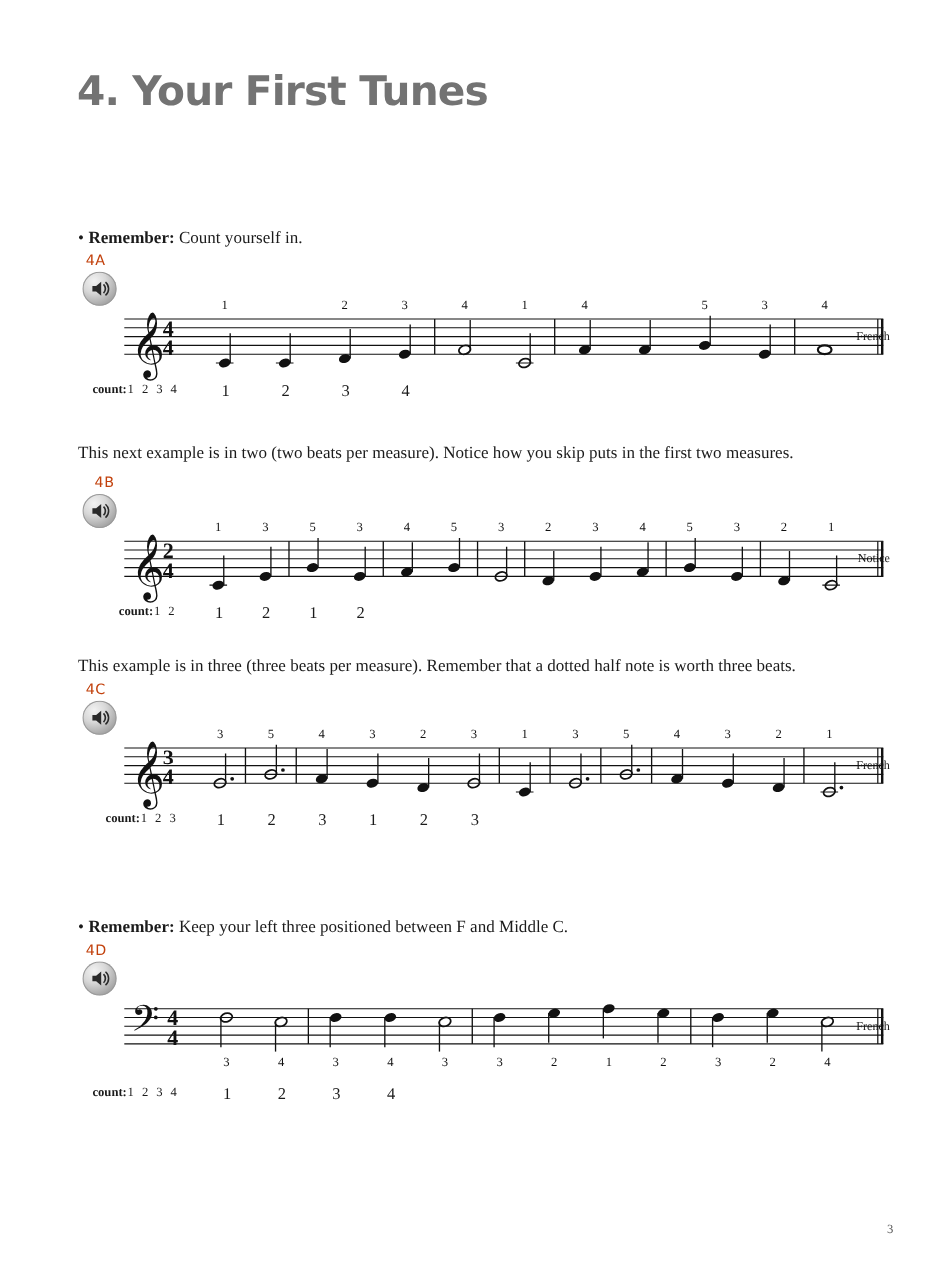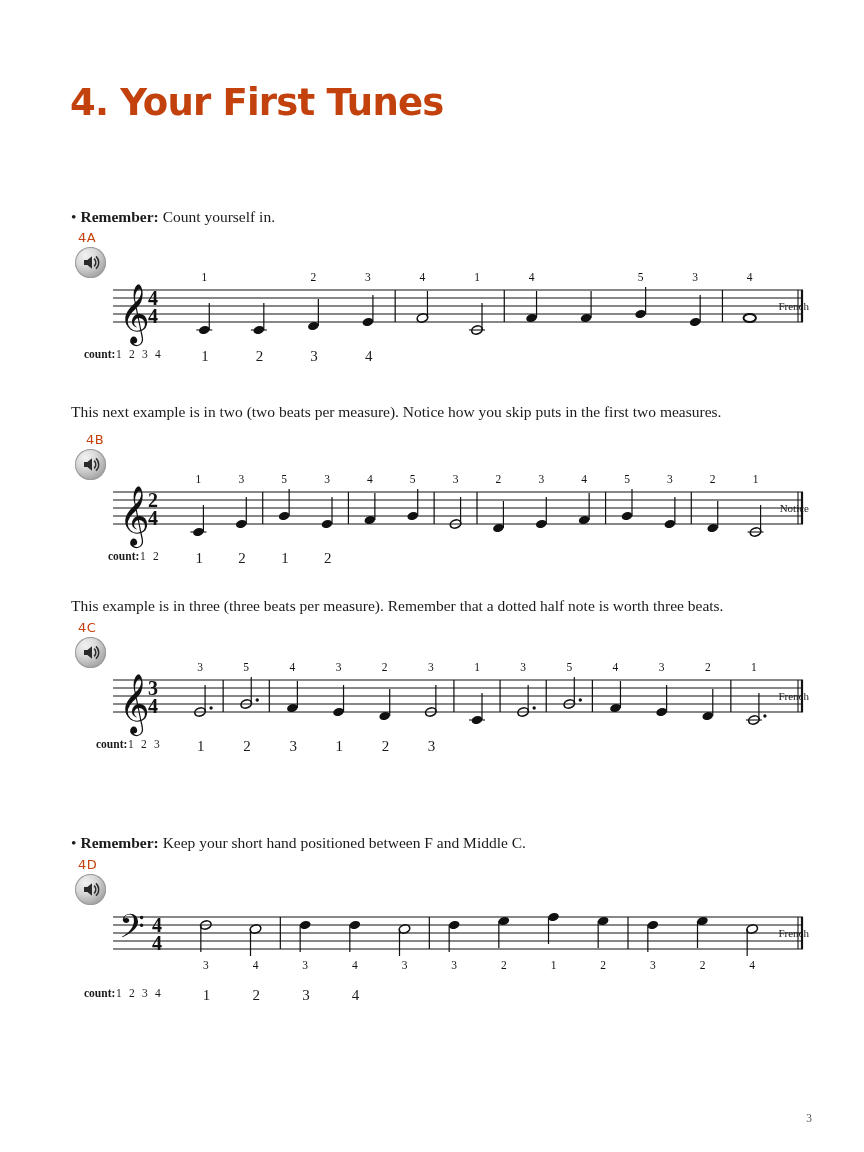--- a/index.html
+++ b/index.html
@@ -7,26 +7,26 @@
     width:864px; height:1152px;
     background:#ffffff;
     font-family:"Liberation Serif", serif;
     color:#1a1a1a;
     position:relative;
     overflow:hidden;
   }
   .page { position:absolute; left:0; top:0; width:864px; height:1152px; }
 
   .title {
-    position:absolute; left:70px; top:56px;
+    position:absolute; left:70px; top:36px;
     font-family:"DejaVu Sans", sans-serif;
     font-weight:bold;
     font-size:37px;
     letter-spacing:-0.8px;
-    color:#c2410c;
+    color:#737373;
     white-space:nowrap;
   }
   .title .num { margin-right:12px; }
 
   .para {
     position:absolute; left:71px;
     font-family:"Liberation Serif", serif;
     font-size:15.5px;
     color:#1b1b1b;
     white-space:nowrap;
@@ -357,21 +357,21 @@
         <span class="count-big" style="left: 243.231px;">2</span>
         <span class="count-big" style="left: 289.385px;">3</span>
         <span class="count-big" style="left: 335.538px;">1</span>
         <span class="count-big" style="left: 381.692px;">2</span>
         <span class="count-big" style="left: 427.846px;">3</span>
       </div>
     </div>
 
 
   <p class="para" style="top:818px;">
-    <span class="bullet-dot">•</span><b>Remember:</b><span> Keep your short hand positioned between F and Middle C.</span>
+    <span class="bullet-dot">•</span><b>Remember:</b><span> Keep your left three positioned between F and Middle C.</span>
   </p>
 
   <div class="example" id="ex-3" style="top:857px;">
       <div class="ex-label" style="left: 78px; top: 0px;">4D</div>
       <div class="speaker" style="left: 75px; top: 17px;">
         <svg width="19" height="19" viewBox="0 0 19 19">
           <path d="M3 7 h3.4 L11 3.2 v12.6 L6.4 12 H3 z" fill="#2a2a2a"></path>
           <path d="M13.1 5.6 a5.3 5.3 0 0 1 0 7.8" stroke="#2a2a2a" stroke-width="1.5" fill="none"></path>
           <path d="M14.9 3.4 a8 8 0 0 1 0 12.2" stroke="#2a2a2a" stroke-width="1.4" fill="none"></path>
         </svg>

